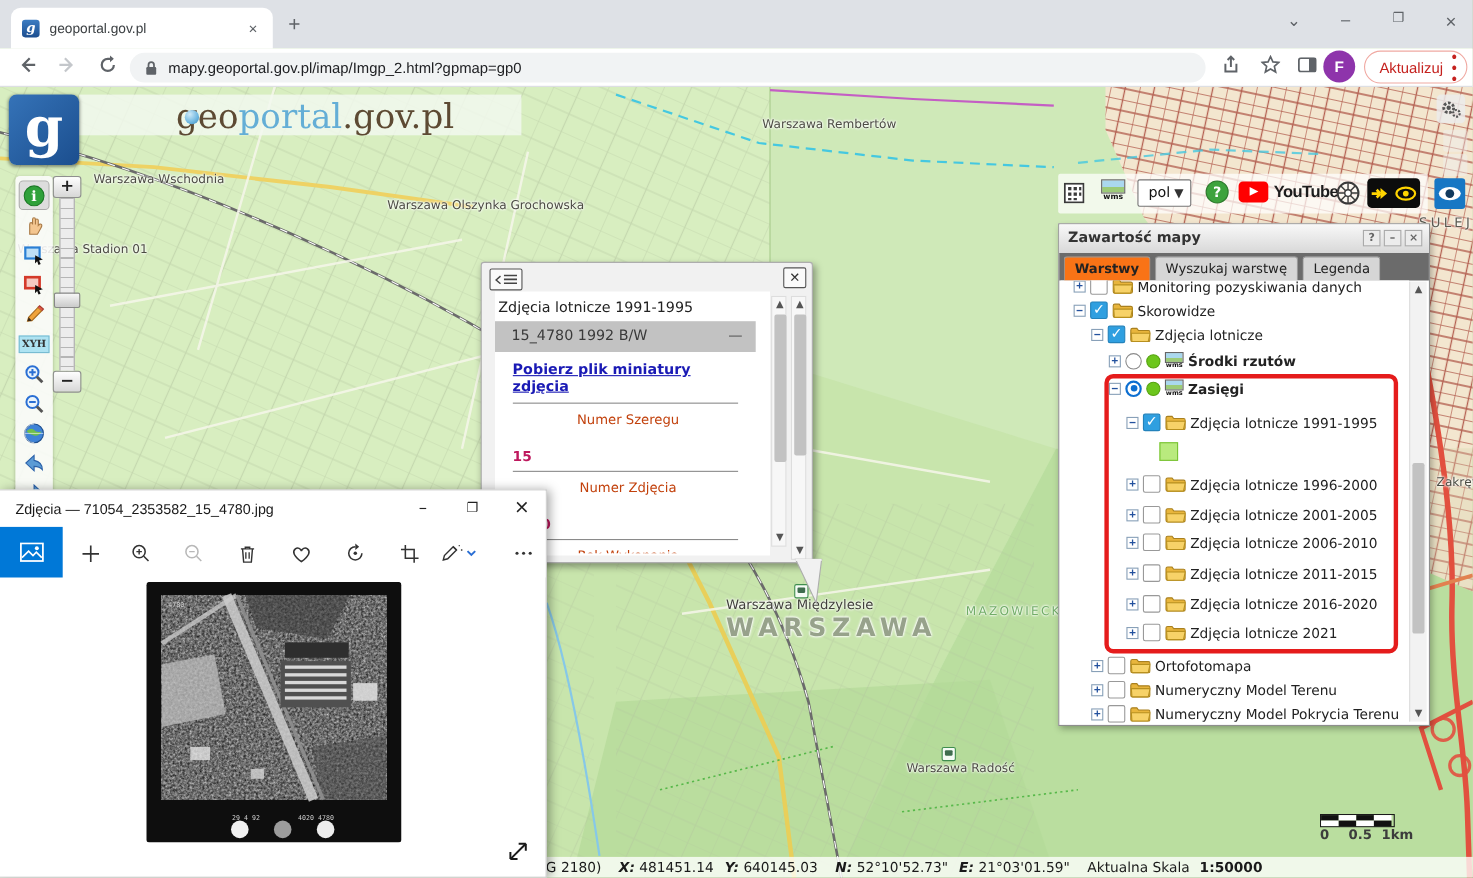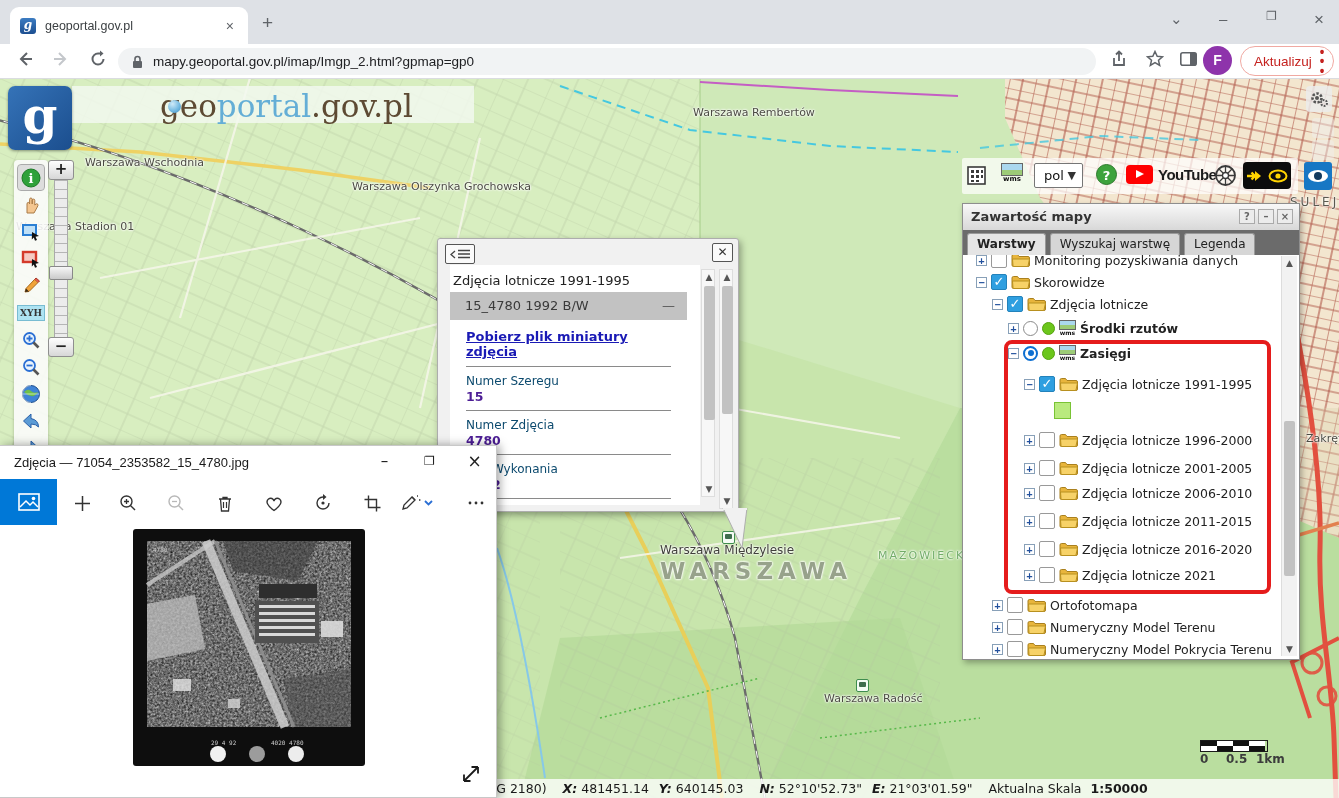--- a/index.html
+++ b/index.html
@@ -92,21 +92,21 @@
   #panel{left:962px;top:203px;width:336px;height:455px;background:#fff;border:1px solid #8e8e8e;z-index:20;
        box-shadow:2px 3px 6px rgba(0,0,0,.3);}
   #panel-title{position:absolute;left:0;top:0;right:0;height:26px;background:linear-gradient(#f8f8f8,#d8d8d8);
        border-bottom:1px solid #bbb;}
   #panel-title .t{font:bold 13px/26px "DejaVu Sans",sans-serif;color:#333;margin-left:8px;text-align:center;}
   .pt-ctl{position:absolute;top:5px;width:16px;height:15px;background:#ececec;border:1px solid #aaa;
        font:bold 10px/14px "DejaVu Sans",sans-serif;color:#666;text-align:center;box-sizing:border-box;}
   #panel-tabsbar{position:absolute;left:0;top:26px;right:0;height:25px;background:#6b6b6b;padding-top:3px;box-sizing:border-box;}
   .ptab{display:inline-block;margin-left:4px;padding:3px 9px 4px;background:#d6d6d6;color:#222;
        font:12px "DejaVu Sans",sans-serif;border-radius:3px 3px 0 0;border:1px solid #999;border-bottom:none;}
-  .ptab.active{background:#e5e5e5;font-weight:bold;}
+  .ptab.active{background:#f97316;font-weight:bold;}
   #tree{position:absolute;left:1px;top:51px;width:317px;height:402px;overflow:hidden;background:#fff;}
   .trow{position:absolute;display:flex;align-items:center;gap:4px;height:24px;}
   .expand{width:11px;height:11px;border:1px solid #88a0b8;background:#fff;color:#23519e;
        font:bold 10px/9px "DejaVu Sans Mono",monospace;text-align:center;box-sizing:border-box;flex:0 0 11px;}
   .cb{width:16px;height:16px;border:1px solid #999;background:#fff;border-radius:2px;box-sizing:border-box;flex:0 0 16px;}
   .cb.on{background:#2f9fe0;border-color:#2382bb;color:#fff;font:bold 13px/14px "DejaVu Sans",sans-serif;text-align:center;}
   .radio{width:15px;height:15px;border-radius:50%;border:1px solid #8a8a8a;background:#fff;box-sizing:border-box;flex:0 0 15px;position:relative;}
   .radio.on{border:2px solid #0d6fd1;}
   .radio.on::after{content:"";position:absolute;left:2.5px;top:2.5px;width:6px;height:6px;border-radius:50%;background:#0d6fd1;}
   .gdot{width:13px;height:13px;border-radius:50%;background:#6cc61c;border:1px solid #55a30f;box-sizing:border-box;flex:0 0 13px;}
@@ -130,22 +130,22 @@
   #pp-close{position:absolute;right:5px;top:4px;width:19px;height:17px;background:#fafafa;border:1px solid #555;border-radius:2px;
        font:12px/16px "DejaVu Sans",sans-serif;color:#333;text-align:center;}
   #pp-white{position:absolute;left:12px;top:26px;width:250px;height:240px;background:#fff;}
   #pp-title{position:absolute;left:3px;top:8px;font:13px "DejaVu Sans",sans-serif;color:#222;}
   #pp-header{position:absolute;left:0;top:27px;width:237px;height:28px;background:#c2c2c2;}
   #pp-header .h{font:13px/28px "DejaVu Sans",sans-serif;color:#3a3a3a;margin-left:15px;}
   #pp-header .m{position:absolute;right:12px;top:0;font:13px/28px "DejaVu Sans",sans-serif;color:#555;}
   #pp-fields{position:absolute;left:16px;top:58px;width:210px;height:180px;overflow:hidden;}
   #pp-fields .link{font:bold 13px "DejaVu Sans",sans-serif;color:#1a1ab5;text-decoration:underline;
        display:block;margin:6px 0 7px;}
-  .pp-row .lab{font:12px "DejaVu Sans",sans-serif;color:#0c4a6e;}
-  .pp-row .val{font:bold 12.5px "DejaVu Sans",sans-serif;color:#4c1d95;margin-top:1px;}
+  .pp-row .lab{font:12px "DejaVu Sans",sans-serif;color:#c2410c;text-align:center;}
+  .pp-row .val{font:bold 12.5px "DejaVu Sans",sans-serif;color:#be185d;margin-top:19px;}
   .pp-hr{border-bottom:1px solid #8a8a8a;margin:6px 0 7px;width:205px;}
   .pp-sb{position:absolute;top:30px;width:14px;background:#f7f7f7;border:1px solid #ddd;box-sizing:border-box;}
   #pp-tail{left:720px;top:508px;z-index:30;}
   
   #photowin{left:0;top:445px;width:497px;height:353px;background:#fff;z-index:35;
        box-shadow:3px 0 9px rgba(0,0,0,.35);border:1px solid #c8c8c8;border-left:none;box-sizing:border-box;}
   #pw-titlebar{position:absolute;left:0;top:0;right:0;height:33px;background:#fff;}
   #pw-title{font:13px/33px "Liberation Sans",sans-serif;color:#1a1a1a;margin-left:14px;white-space:nowrap;}
   .pw-ctl{position:absolute;top:0;width:45px;height:33px;text-align:center;font:15px/31px "DejaVu Sans",sans-serif;color:#222;}
   #pw-toolbar{position:absolute;left:0;top:33px;right:0;height:46px;background:#fff;}

